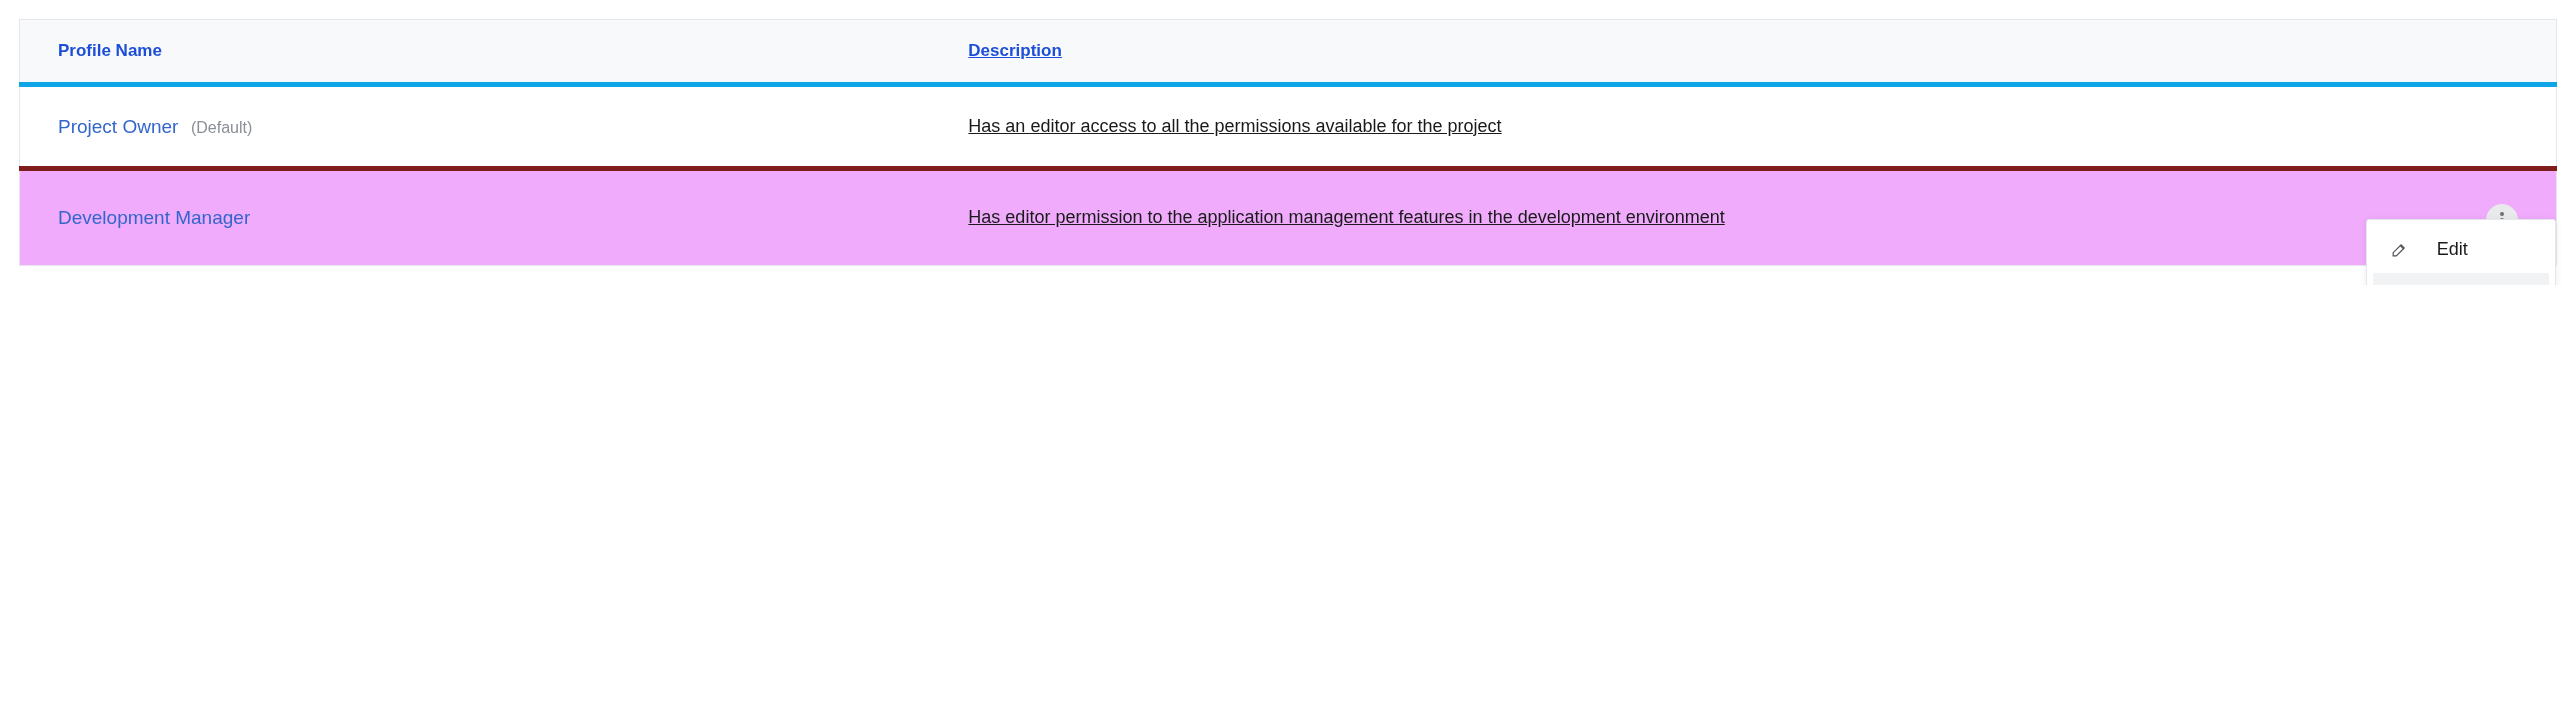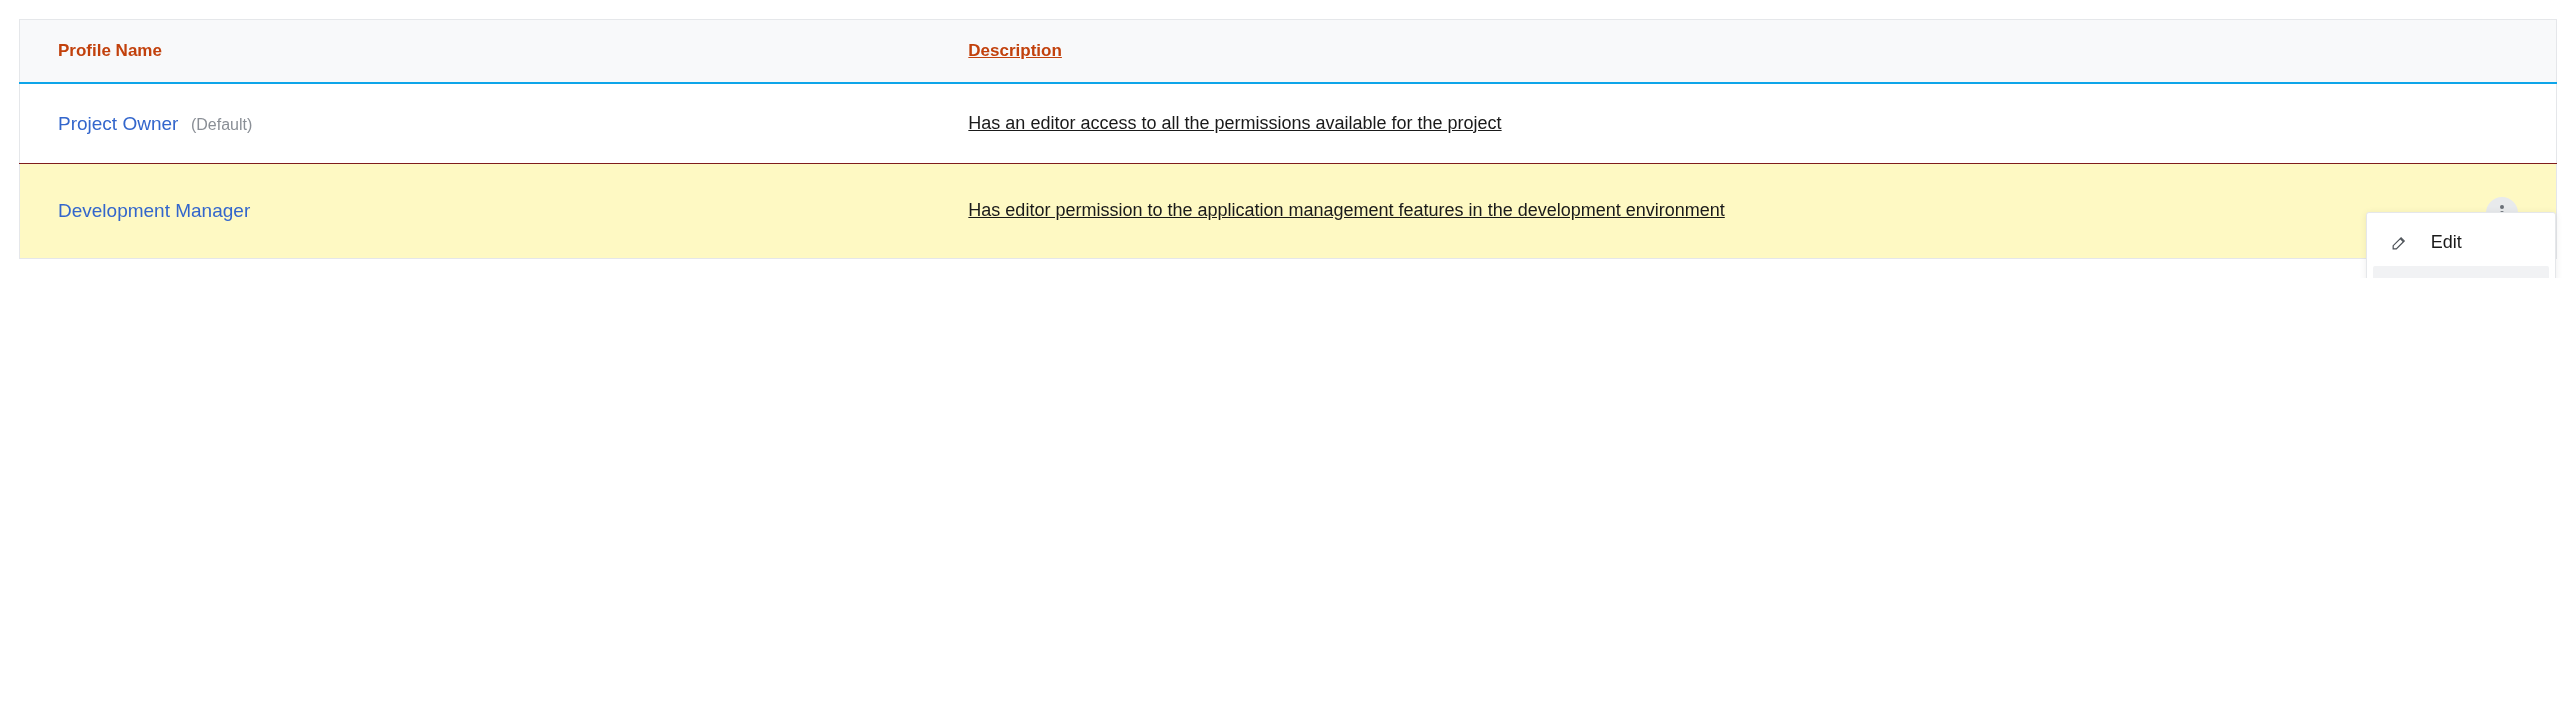--- a/index.html
+++ b/index.html
@@ -22,39 +22,39 @@
     }
     .table-header {
       display: table-row;
       background: #f8f9fa;
     }
     .table-header .cell {
       display: table-cell;
       padding: 21px 38px;
       font-size: 17px;
       font-weight: 600;
-      color: #c2410c;
-      border-bottom: 2px solid #0ea5e9;
+      color: #1d4ed8;
+      border-bottom: 5px solid #0ea5e9;
     }
     .table-row {
       display: table-row;
     }
     .table-row .cell {
       display: table-cell;
       padding: 28.5px 38px;
-      border-bottom: 1px solid #7f1d1d;
+      border-bottom: 5px solid #7f1d1d;
       vertical-align: middle;
       font-size: 18px;
       color: #1a1a1a;
     }
     .table-row:last-child .cell {
       border-bottom: none;
     }
     .table-row.hovered .cell {
-      background: #fef9c3;
+      background: #f0abfc;
     }
     .col-name {
       width: 36%;
     }
     .col-desc {
       width: 60%;
       text-decoration: underline;
     }
     .col-actions {
       width: 4%;
@@ -108,21 +108,21 @@
       border: 1px solid #e5e7ea;
       border-radius: 2.9px;
       box-shadow: 0 1.9px 7.6px rgba(0,0,0,0.08);
       min-width: 190px;
       padding: 5.7px;
       z-index: 10;
     }
     .menu-item {
       display: flex;
       align-items: center;
-      gap: 22px;
+      gap: 28px;
       padding: 13.3px 17px;
       cursor: pointer;
       border-radius: 1.9px;
       font-size: 18px;
       color: #1a1a1a;
     }
     .menu-item.hovered {
       background: #f1f2f4;
     }
     .menu-icon {

